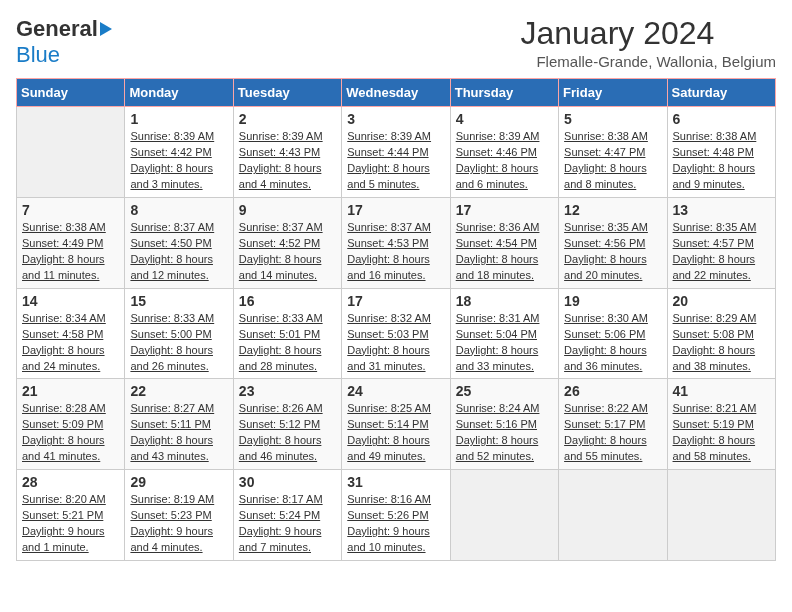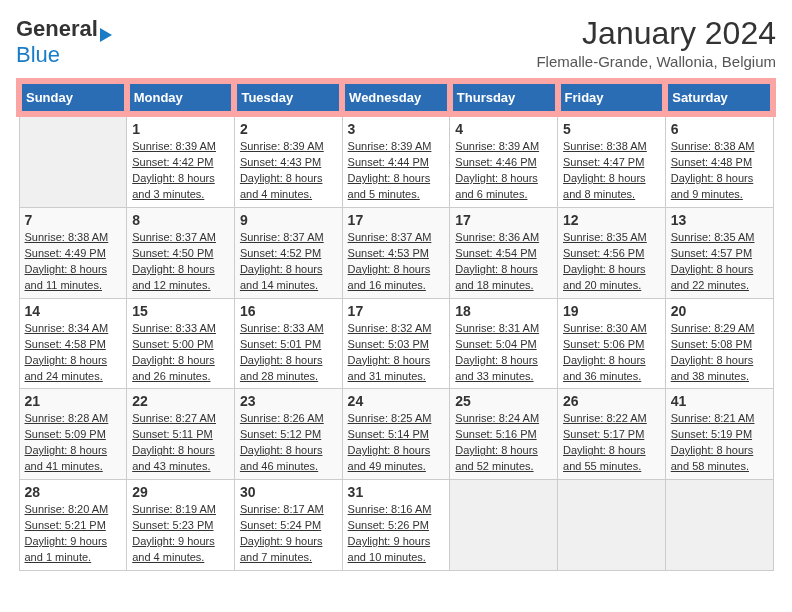--- a/index.html
+++ b/index.html
@@ -15,21 +15,20 @@
       justify-content: space-between;
       align-items: flex-start;
       margin-bottom: 8px;
     }
     .logo {
       display: flex;
       flex-direction: column;
       align-items: flex-start;
     }
     .title-block {
-      text-align: right;
     }
     .month-title {
       font-size: 32px;
       font-weight: normal;
       color: #333;
       line-height: 1.1;
     }
     .location-title {
       font-size: 15px;
       color: #555;
@@ -41,21 +40,21 @@
       border-collapse: collapse;
       font-size: 11px;
     }
     thead tr th {
       background-color: #2a6db5;
       color: #fff;
       padding: 6px 4px;
       text-align: left;
       font-size: 13px;
       font-weight: bold;
-      border: 6px solid #fca5a5;
+      border: 1px solid #fca5a5;
     }
     tbody tr td {
       border: 1px solid #ccc;
       padding: 4px 5px;
       vertical-align: top;
       width: calc(100% / 7);
       height: 80px;
     }
     .day-num {
       font-size: 14px;
@@ -71,21 +70,21 @@
       text-decoration: underline;
     }
     tbody tr:nth-child(even) td {
       background: #f9f9f9;
     }
     tbody tr td.empty {
       background: #f0f0f0;
     }
     .logo-row {
       display: flex;
-      align-items: flex-end;
+      align-items: center;
     }
     .logo-text-general { color: #333; font-size: 22px; font-weight: bold; }
     .logo-text-blue { color: #1a7cc7; font-size: 22px; font-weight: normal; }
     .logo-arrow {
       width: 0; height: 0;
       border-top: 7px solid transparent;
       border-bottom: 7px solid transparent;
       border-left: 12px solid #1a7cc7;
       display: inline-block;
       margin-left: 2px;

